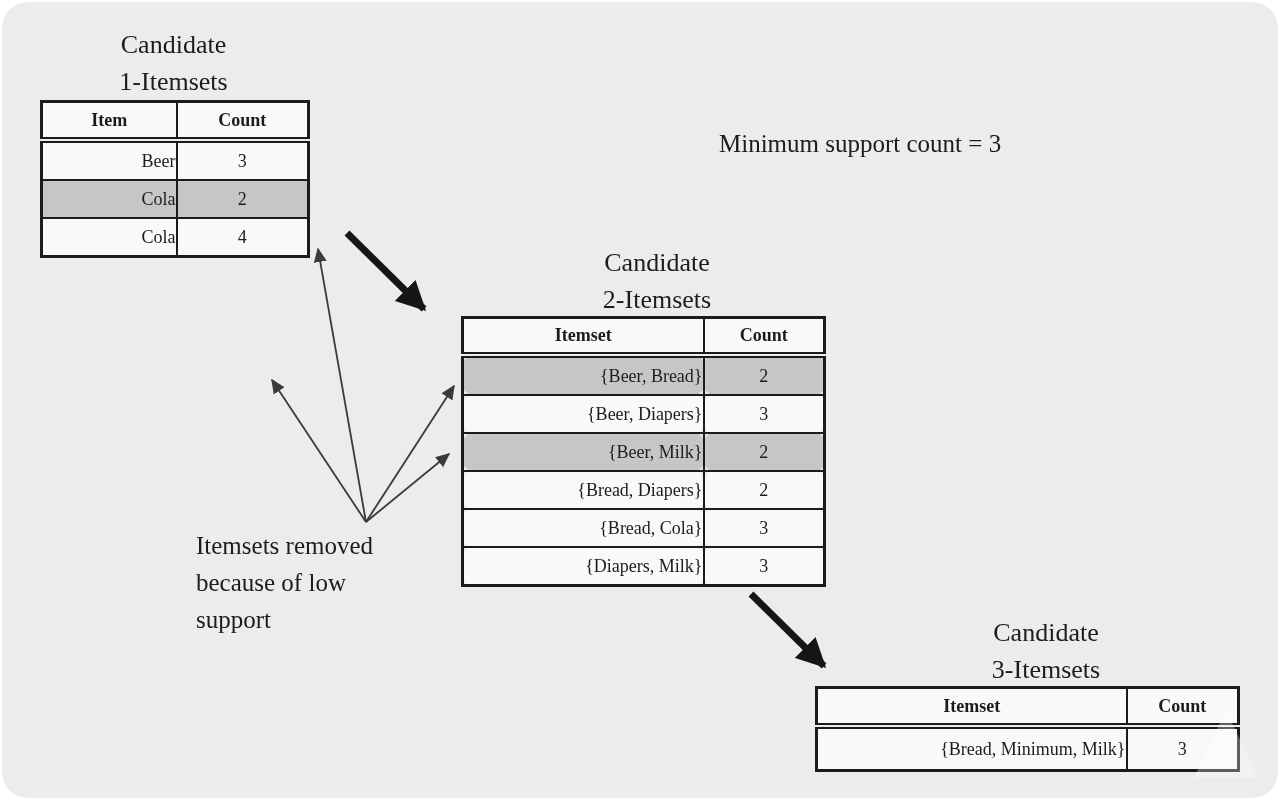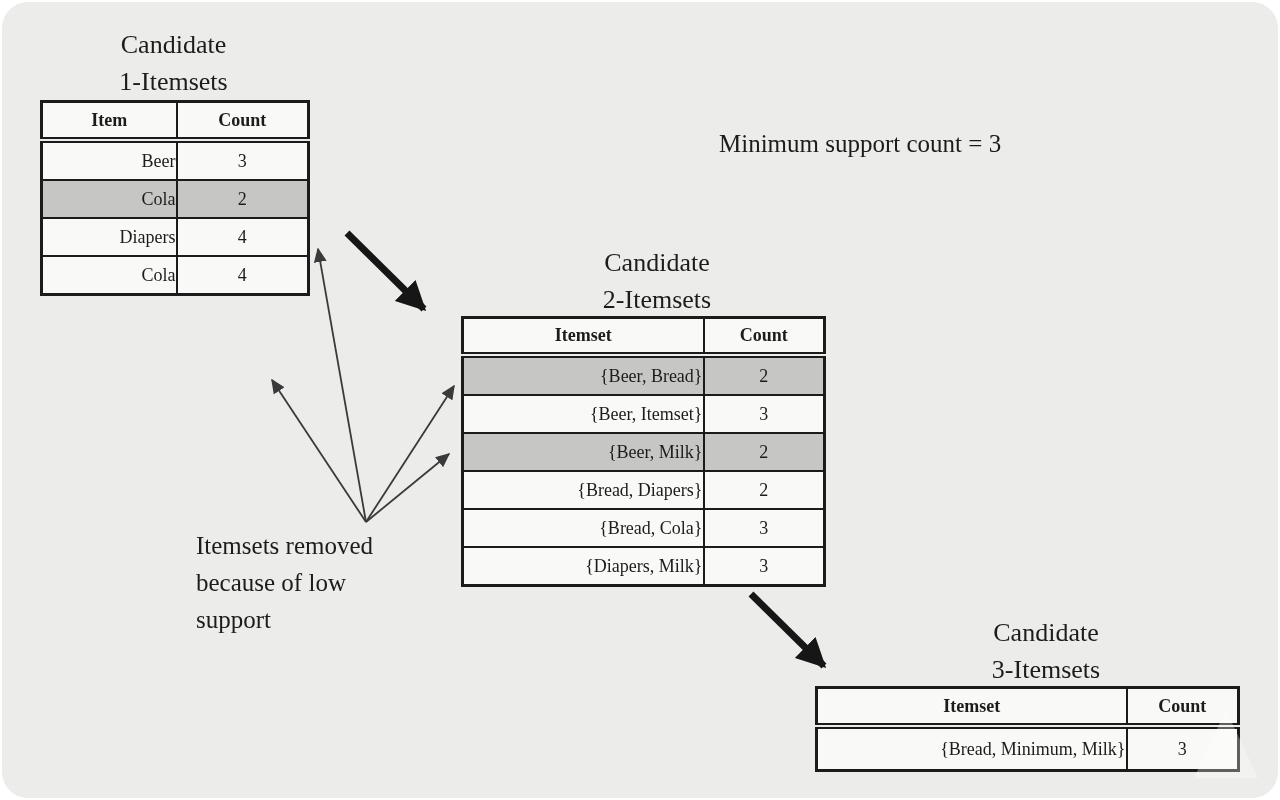--- a/index.html
+++ b/index.html
@@ -67,21 +67,21 @@
   .tbl tr.removed td { background: var(--removed-row-bg, #c6c6c5); }
   .tbl td:first-child { text-align: right; padding-left: 9px; }
   .tbl td:last-child  { text-align: center; }
 
   .tbl1 { left: 40px;  top: 100px; width: 267px; }
   .tbl1 th { height: 34px; }
   .tbl1 td { height: 36px; }
 
   .tbl2 { left: 461px; top: 316px; width: 362px; }
   .tbl2 th { height: 33px; }
-  .tbl2 td { height: 36px; }
+  .tbl2 td { height: 36px; border-radius: 10px; }
 
   .tbl3 { left: 815px; top: 686px; width: 422px; }
   .tbl3 th { height: 34px; }
   .tbl3 td { height: 40px; }
 
   svg.overlay {
     position: absolute;
     left: 0; top: 0;
     width: 1280px; height: 800px;
     pointer-events: none;
@@ -120,24 +120,20 @@
     <tbody>
         <tr>
           <td>Beer</td>
           <td>3</td>
         </tr>
         <tr class="removed">
           <td>Cola</td>
           <td>2</td>
         </tr>
         <tr>
-          <td>Diapers</td>
-          <td>4</td>
-        </tr>
-        <tr>
           <td>Cola</td>
           <td>4</td>
         </tr>
       </tbody>
   </table>
 
   <table class="tbl tbl2">
     <colgroup>
         <col style="width:241px">
         <col style="width:121px">
@@ -147,21 +143,21 @@
           <th>Itemset</th>
           <th>Count</th>
         </tr>
       </thead>
     <tbody>
         <tr class="removed">
           <td>{Beer, Bread}</td>
           <td>2</td>
         </tr>
         <tr>
-          <td>{Beer, Itemset}</td>
+          <td>{Beer, Diapers}</td>
           <td>3</td>
         </tr>
         <tr class="removed">
           <td>{Beer, Milk}</td>
           <td>2</td>
         </tr>
         <tr>
           <td>{Bread, Diapers}</td>
           <td>2</td>
         </tr>

